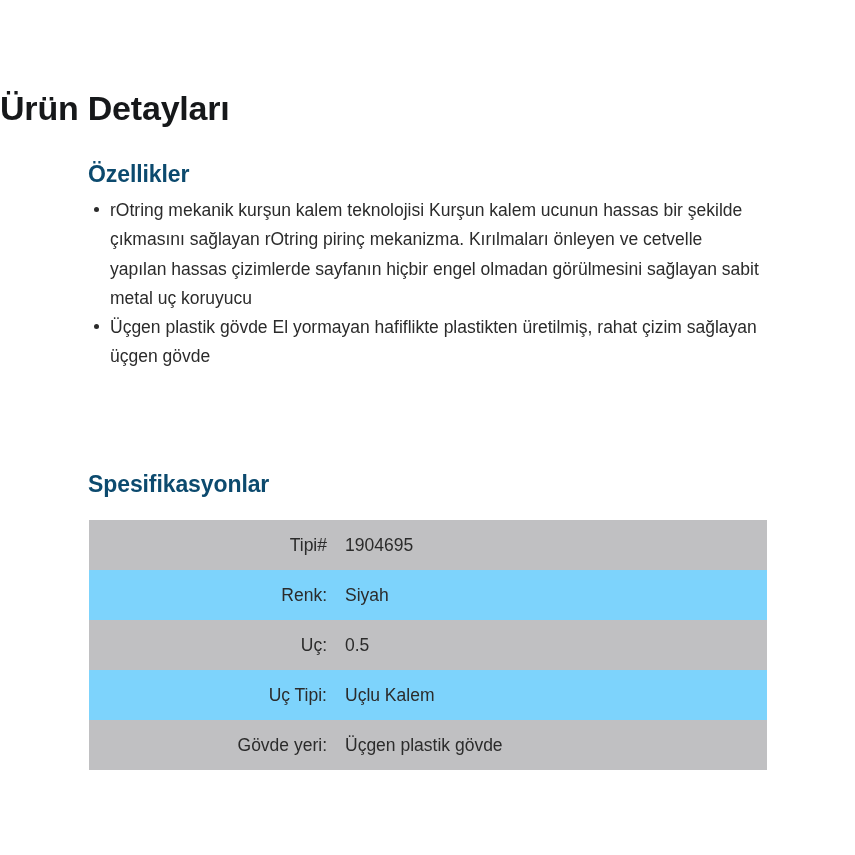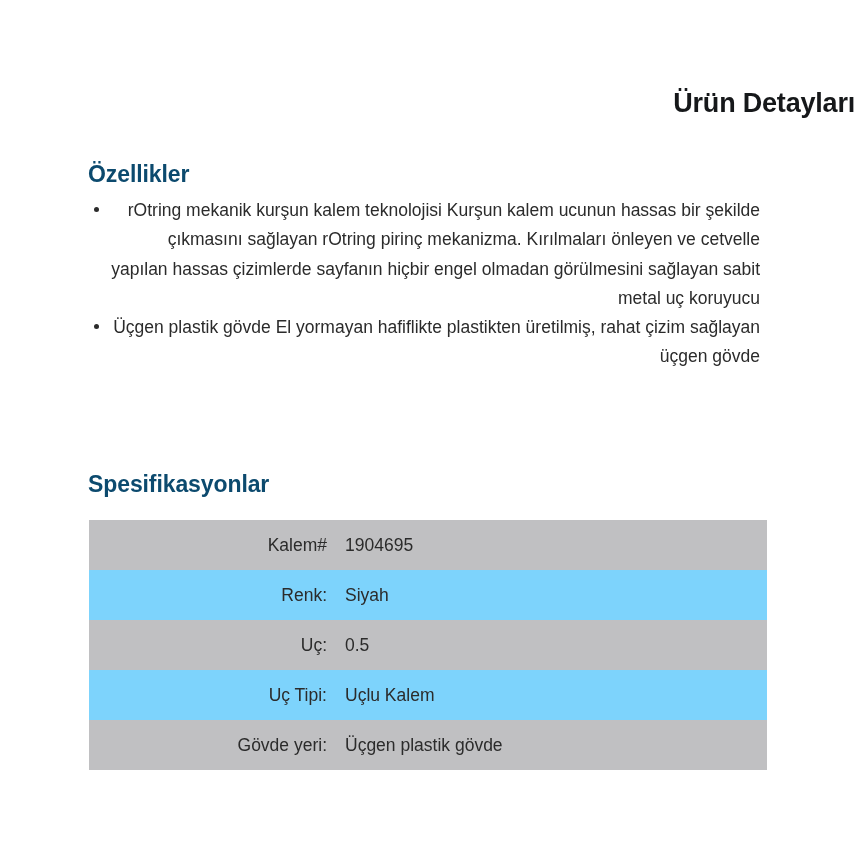--- a/index.html
+++ b/index.html
@@ -22,22 +22,22 @@
     height: 855px;
     box-sizing: border-box;
   }
 
   
   .page-title {
     position: absolute;
     top: 68px;
     left: 0;
     width: 855px;
-    text-align: right;
-    font-size: 27px;
+    text-align: left;
+    font-size: 34px;
     font-weight: bold;
     letter-spacing: -0.2px;
     color: #16181a;
     line-height: 34px;
   }
 
   
   .section-heading {
     position: absolute;
     left: 88px;
@@ -60,21 +60,20 @@
     padding: 0;
     list-style: none;
   }
   .feature-item {
     position: relative;
     padding-left: 22px;
     font-size: 17.5px;
     line-height: 29.3px;
     color: #2b2b2b;
     margin: 0 0 0 0;
-    text-align: right;
   }
   .feature-item .bullet {
     position: absolute;
     left: 6px;
     top: 11px;
     width: 5px;
     height: 5px;
     border-radius: 50%;
     background: #2b2b2b;
   }
@@ -127,21 +126,21 @@
       <span class="bullet"></span>
       <span>Üçgen plastik gövde El yormayan hafiflikte plastikten üretilmiş, rahat çizim sağlayan üçgen gövde</span>
     </li>
   </ul>
 
   <h2 class="section-heading specs">Spesifikasyonlar</h2>
 
   <table class="spec-table">
     <tbody>
       <tr class="shaded">
-        <td class="spec-label">Kalem#</td>
+        <td class="spec-label">Tipi#</td>
         <td class="spec-value">1904695</td>
       </tr>
       <tr class="plain">
         <td class="spec-label">Renk:</td>
         <td class="spec-value">Siyah</td>
       </tr>
       <tr class="shaded">
         <td class="spec-label">Uç:</td>
         <td class="spec-value">0.5</td>
       </tr>

